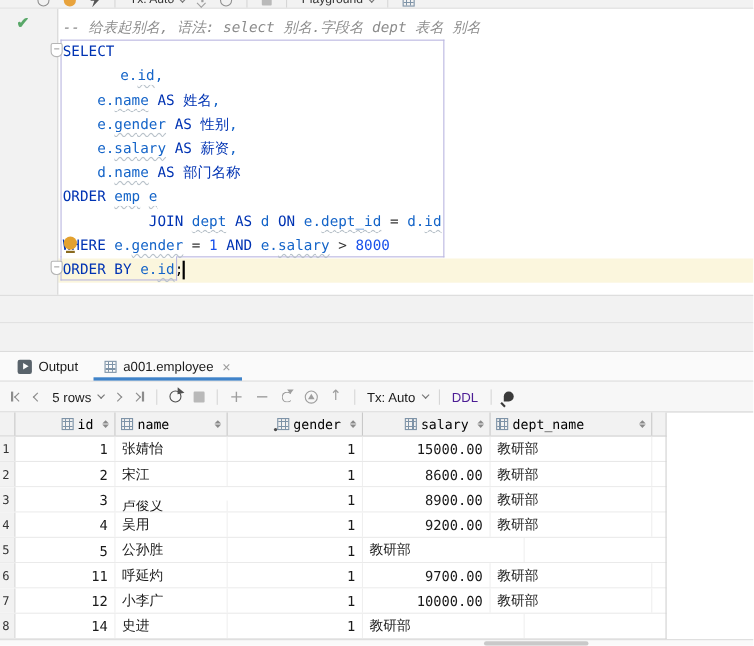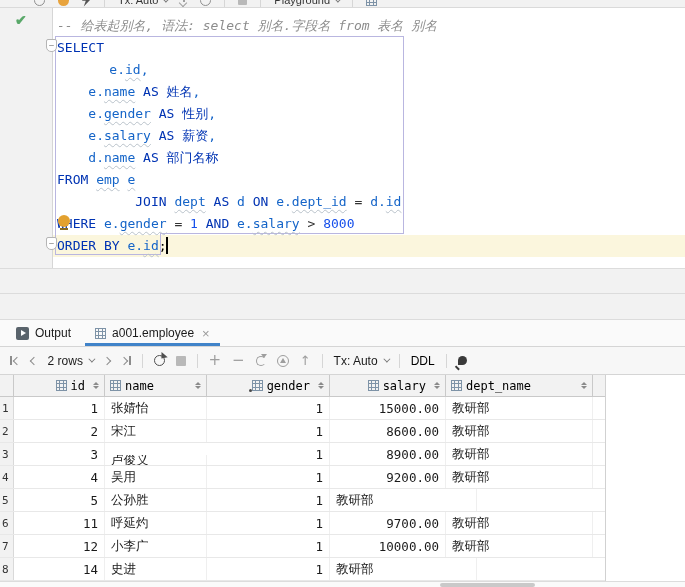--- a/index.html
+++ b/index.html
@@ -94,21 +94,21 @@
     border-left:4px solid transparent; border-right:4px solid transparent; transform:rotate(40deg); }
   .gicon { color:#9e9e9e; font-size:15px; line-height:1; font-family:"DejaVu Sans",sans-serif; }
   .undo { width:10px; height:10px; border:1.6px solid #9e9e9e; border-radius:50%; border-right-color:transparent; position:relative; }
   .undo::after { content:""; position:absolute; right:-2px; top:-3px; border-top:4px solid #9e9e9e;
     border-left:3px solid transparent; border-right:3px solid transparent; }
   .commit { width:12px; height:12px; border:1.4px solid #9e9e9e; border-radius:50%; position:relative; }
   .commit::after { content:""; position:absolute; left:2px; top:2.5px; border-bottom:5px solid #9e9e9e;
     border-left:3px solid transparent; border-right:3px solid transparent; }
   .pin { width:9px; height:9px; background:#3a3a3a; border-radius:50% 50% 50% 0; transform:rotate(0deg); position:relative; }
   .pin::after { content:""; position:absolute; left:-3px; bottom:-3px; width:5px; height:1.5px; background:#3a3a3a; transform:rotate(45deg); }
-  .ddl-btn { color:#000000; }
+  .ddl-btn { color:#4c1d95; }
 
   
   .ghead { position:absolute; top:375px; left:0; width:606px; height:22px; background:#f2f2f2;
     border-bottom:1px solid #c9c9c9; display:flex; }
   .hc { border-right:1px solid #c9c9c9; display:flex; align-items:center; gap:4px; padding:0 5px;
     font-family:"DejaVu Sans Mono",monospace; font-size:12px; color:#000; height:100%; overflow:hidden; }
   .hc .lbl { white-space:nowrap; }
   .hc .sort { margin-left:auto; display:flex; flex-direction:column; gap:1.5px; align-items:center; flex:none; }
   .hc.num .grid-ic { margin-left:auto; }
   .hc.num .sort { margin-left:4px; }
@@ -159,28 +159,28 @@
 <div class="editor">
   <div class="current-line"></div>
   <div class="gutter"></div>
   <span class="check">✔</span>
   <div class="fold fold-1">−</div>
   <div class="fold fold-2">−</div>
   <div class="selbox selbox-big"></div>
   <div class="selbox-bottom"></div>
   <div class="selbox selbox-small"></div>
   <div class="code" id="code">
-      <div class="code-line" style="top: 7px;"><span class="tk-comment">-- 给表起别名, 语法: select 别名.字段名 from 表名 别名</span></div>
+      <div class="code-line" style="top: 7px;"><span class="tk-comment">-- 给表起别名, 语法: select 别名.字段名 dept 表名 别名</span></div>
       <div class="code-line" style="top: 29px;"><span class="tk-kw">SELECT</span></div>
       <div class="code-line" style="top: 51px; margin-left: 21px;"><span class="tk-pl">    </span><span class="tk-id">e.</span><span class="tk-idw">id</span><span class="tk-id">,</span></div>
       <div class="code-line" style="top: 73px;"><span class="tk-pl">    </span><span class="tk-id">e.</span><span class="tk-idw">name</span><span class="tk-pl"> </span><span class="tk-kw">AS</span><span class="tk-pl"> </span><span class="tk-alias">姓名</span><span class="tk-id">,</span></div>
       <div class="code-line" style="top: 95px;"><span class="tk-pl">    </span><span class="tk-id">e.</span><span class="tk-idw">gender</span><span class="tk-pl"> </span><span class="tk-kw">AS</span><span class="tk-pl"> </span><span class="tk-alias">性别</span><span class="tk-id">,</span></div>
       <div class="code-line" style="top: 117px;"><span class="tk-pl">    </span><span class="tk-id">e.</span><span class="tk-idw">salary</span><span class="tk-pl"> </span><span class="tk-kw">AS</span><span class="tk-pl"> </span><span class="tk-alias">薪资</span><span class="tk-id">,</span></div>
       <div class="code-line" style="top: 139px;"><span class="tk-pl">    </span><span class="tk-id">d.</span><span class="tk-idw">name</span><span class="tk-pl"> </span><span class="tk-kw">AS</span><span class="tk-pl"> </span><span class="tk-alias">部门名称</span></div>
-      <div class="code-line" style="top: 161px;"><span class="tk-kw">FROM</span><span class="tk-pl"> </span><span class="tk-idw">emp</span><span class="tk-pl"> </span><span class="tk-idw">e</span></div>
+      <div class="code-line" style="top: 161px;"><span class="tk-kw">ORDER</span><span class="tk-pl"> </span><span class="tk-idw">emp</span><span class="tk-pl"> </span><span class="tk-idw">e</span></div>
       <div class="code-line" style="top: 183px;"><span class="tk-pl">          </span><span class="tk-kw">JOIN</span><span class="tk-pl"> </span><span class="tk-idw">dept</span><span class="tk-pl"> </span><span class="tk-kw">AS</span><span class="tk-pl"> </span><span class="tk-id">d</span><span class="tk-pl"> </span><span class="tk-kw">ON</span><span class="tk-pl"> </span><span class="tk-id">e.</span><span class="tk-idw">dept_id</span><span class="tk-pl"> </span><span class="tk-op">=</span><span class="tk-pl"> </span><span class="tk-id">d.</span><span class="tk-idw">id</span></div>
       <div class="code-line" style="top: 205px;"><span class="tk-kw">WHERE</span><span class="tk-pl"> </span><span class="tk-id">e.</span><span class="tk-idw">gender</span><span class="tk-pl"> </span><span class="tk-op">=</span><span class="tk-pl"> </span><span class="tk-num">1</span><span class="tk-pl"> </span><span class="tk-kw">AND</span><span class="tk-pl"> </span><span class="tk-id">e.</span><span class="tk-idw">salary</span><span class="tk-pl"> </span><span class="tk-op">&gt;</span><span class="tk-pl"> </span><span class="tk-num">8000</span></div>
       <div class="code-line" style="top: 227px;"><span class="tk-kw">ORDER BY</span><span class="tk-pl"> </span><span class="tk-id">e.</span><span class="tk-idw">id</span><span class="tk-pl">;</span></div>
     </div>
   <div class="bulb"></div>
   <div class="caret"></div>
 </div>
 
 <div class="band band1"></div>
 <div class="band band2"></div>
@@ -199,21 +199,21 @@
 
 <div class="grid-toolbar">
   <span class="nav">
       <span class="bar"></span>
       <span class="chl"></span>
     </span>
   <span class="nav">
       <span class="chl"></span>
     </span>
   <span class="rows-dd">
-      <span>2 rows</span>
+      <span>5 rows</span>
       <span class="chev"></span>
     </span>
   <span class="nav">
       <span class="chr"></span>
     </span>
   <span class="nav">
       <span class="chr"></span>
       <span class="bar"></span>
     </span>
   <span class="vsep"></span>

